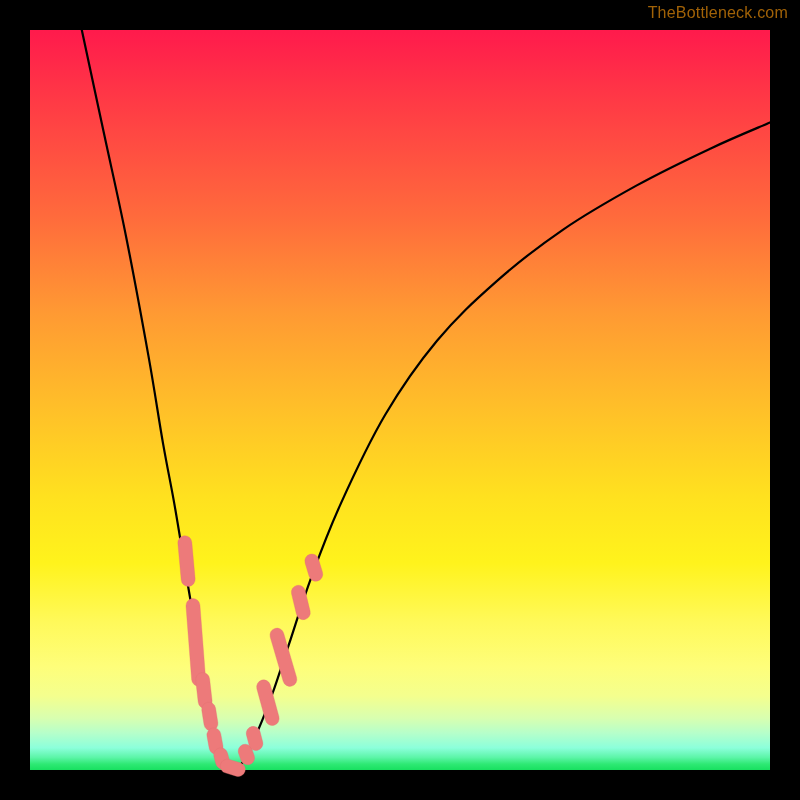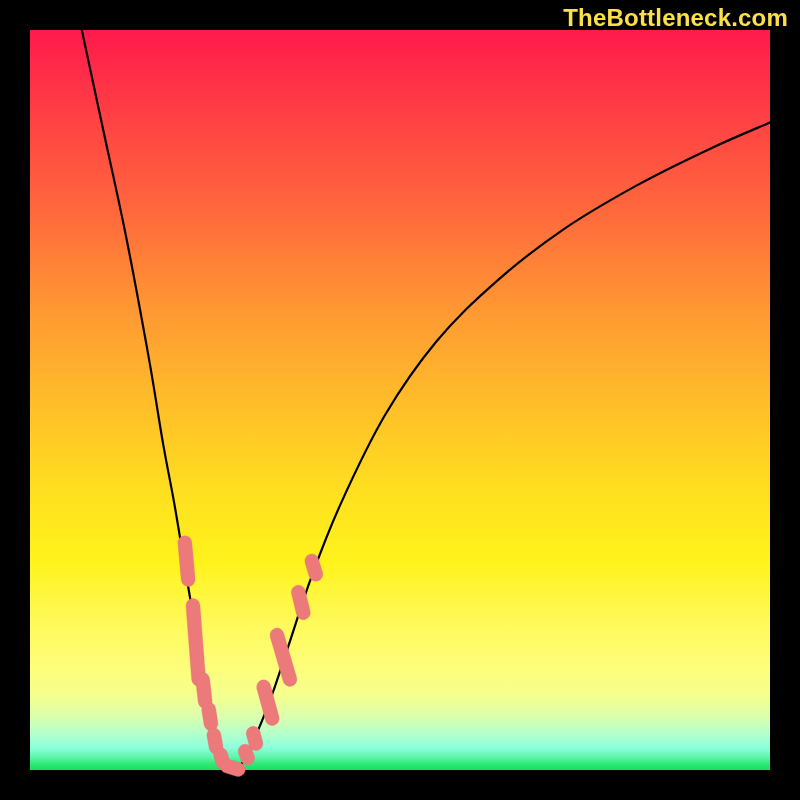--- a/index.html
+++ b/index.html
@@ -43,23 +43,23 @@
       #8cffdb 97%,
       #5cf5a8 98.3%,
       #2ee974 99.2%,
       #18e060 100%
     );
   }
   .watermark {
     position: absolute;
     top: 4px;
     right: 12px;
-    color: #fde047;
-    font-size: 24px;
-    font-weight: 700;
+    color: #a16207;
+    font-size: 16px;
+    font-weight: 400;
     letter-spacing: 0.2px;
   }
   svg.curve, svg.markers {
     position: absolute;
     left: 0;
     top: 0;
     width: 740px;
     height: 740px;
     overflow: visible;
   }

